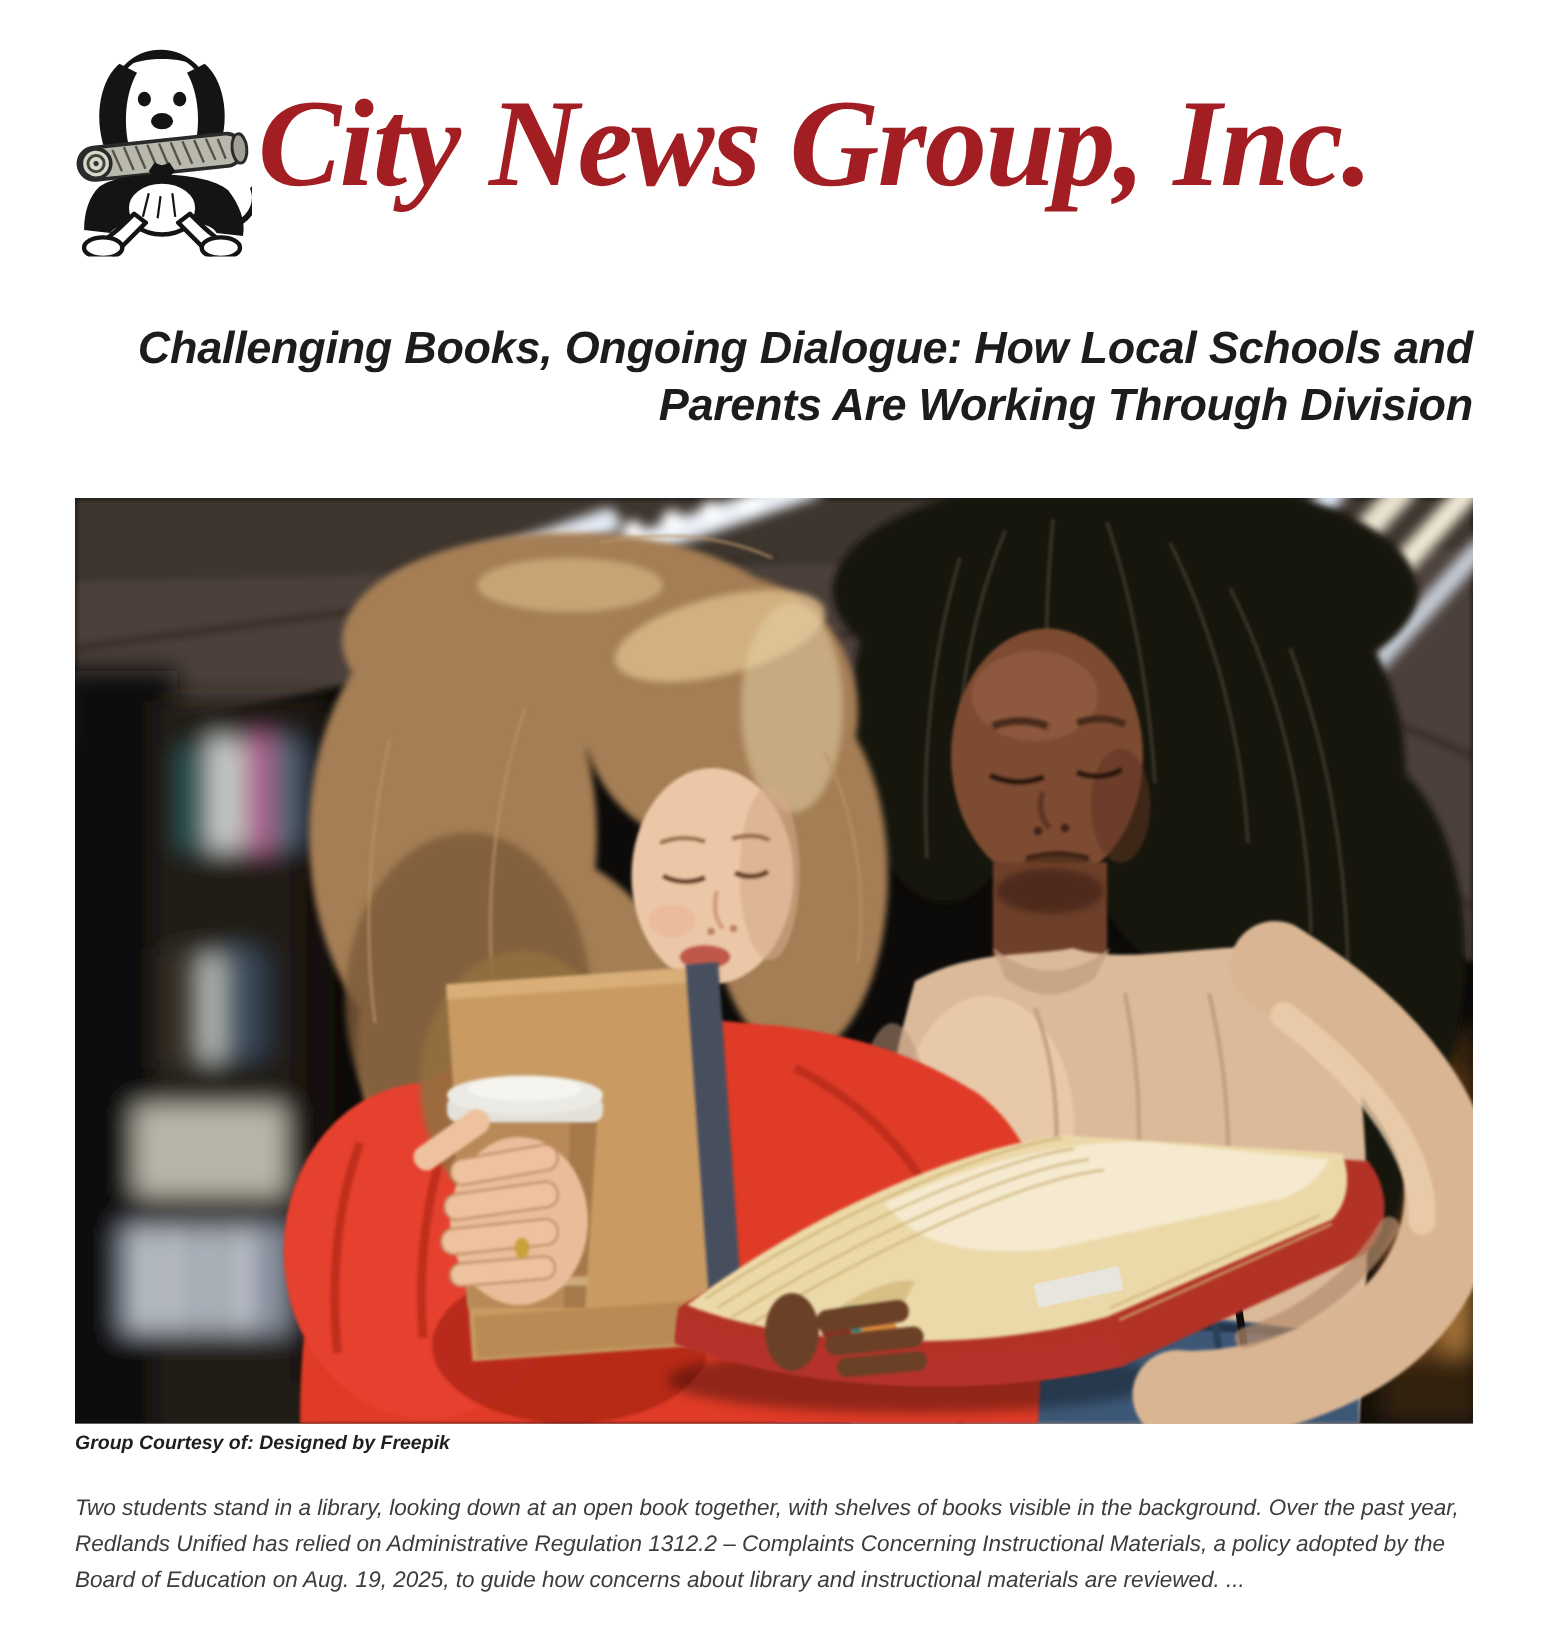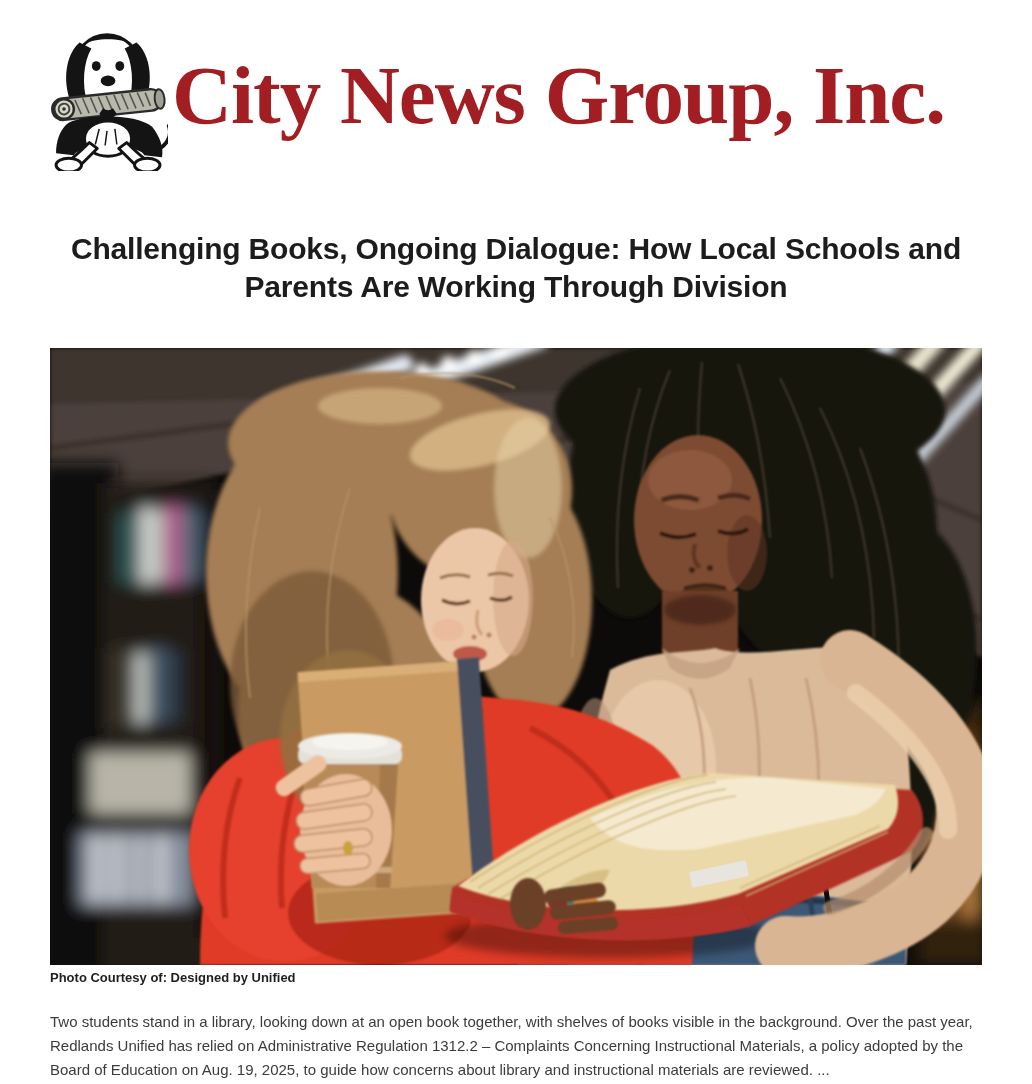--- a/index.html
+++ b/index.html
@@ -1,44 +1,44 @@
 <!DOCTYPE html>
 <html><head>
 <meta charset="utf-8">
 <style>
   html,body{margin:0;padding:0;}
   body{
     width:1032px;height:1084px;background:#ffffff;
     font-family:"Liberation Sans", sans-serif;
     overflow:hidden;
   }
-  .container{width:932px;margin:0 auto;}
+  .container{width:932px;margin:0 auto;font-style:italic;}
   
   .masthead{
     display:flex;align-items:center;
     padding-top:16px;height:158px;
   }
   .dog-logo{width:118px;height:152px;flex:0 0 auto;}
   .brand-name{
     font-family:"Liberation Serif", serif;
     font-weight:700;
     font-size:83px;
     color:#a21e22;
     letter-spacing:-1px;
     white-space:nowrap;
     margin-left:4px;
     line-height:1;
   }
   
   .headline{
-    margin:56px auto 0;
+    margin:40px auto 0;
     font-size:30px;
     line-height:38px;
     font-weight:bold;
-    text-align:center;
+    text-align:right;
     color:#1c1c1c;
     letter-spacing:-0.2px;
     width:932px;
   }
   
   .photo-wrap{
     width:932px;height:617px;
     margin-top:42px;
     overflow:hidden;
     background:#0d0b09;
@@ -386,16 +386,16 @@
       </g>
 
       <g filter="url(#b1)">
         <path d="M800,312 C878,360 920,420 916,472 C912,524 876,562 824,582 C792,595 760,600 735,598" stroke="#d9b593" stroke-width="60" fill="none" stroke-linecap="round"></path>
         <path d="M806,345 C868,392 900,440 898,482" stroke="#eccfae" stroke-width="18" fill="none" stroke-linecap="round" opacity="0.8"></path>
         <path d="M780,560 C820,548 856,520 876,486" stroke="#b58d6c" stroke-width="14" fill="none" stroke-linecap="round" opacity="0.7"></path>
       </g>
     </svg>
   </div>
 
-  <div class="photo-caption">Photo Courtesy of: Designed by Unified</div>
+  <div class="photo-caption">Group Courtesy of: Designed by Freepik</div>
   <p class="article-body">Two students stand in a library, looking down at an open book together, with shelves of books visible in the background. Over the past year, Redlands Unified has relied on Administrative Regulation 1312.2 – Complaints Concerning Instructional Materials, a policy adopted by the Board of Education on Aug. 19, 2025, to guide how concerns about library and instructional materials are reviewed. ...</p>
 
 </div>
 
 </body></html>

